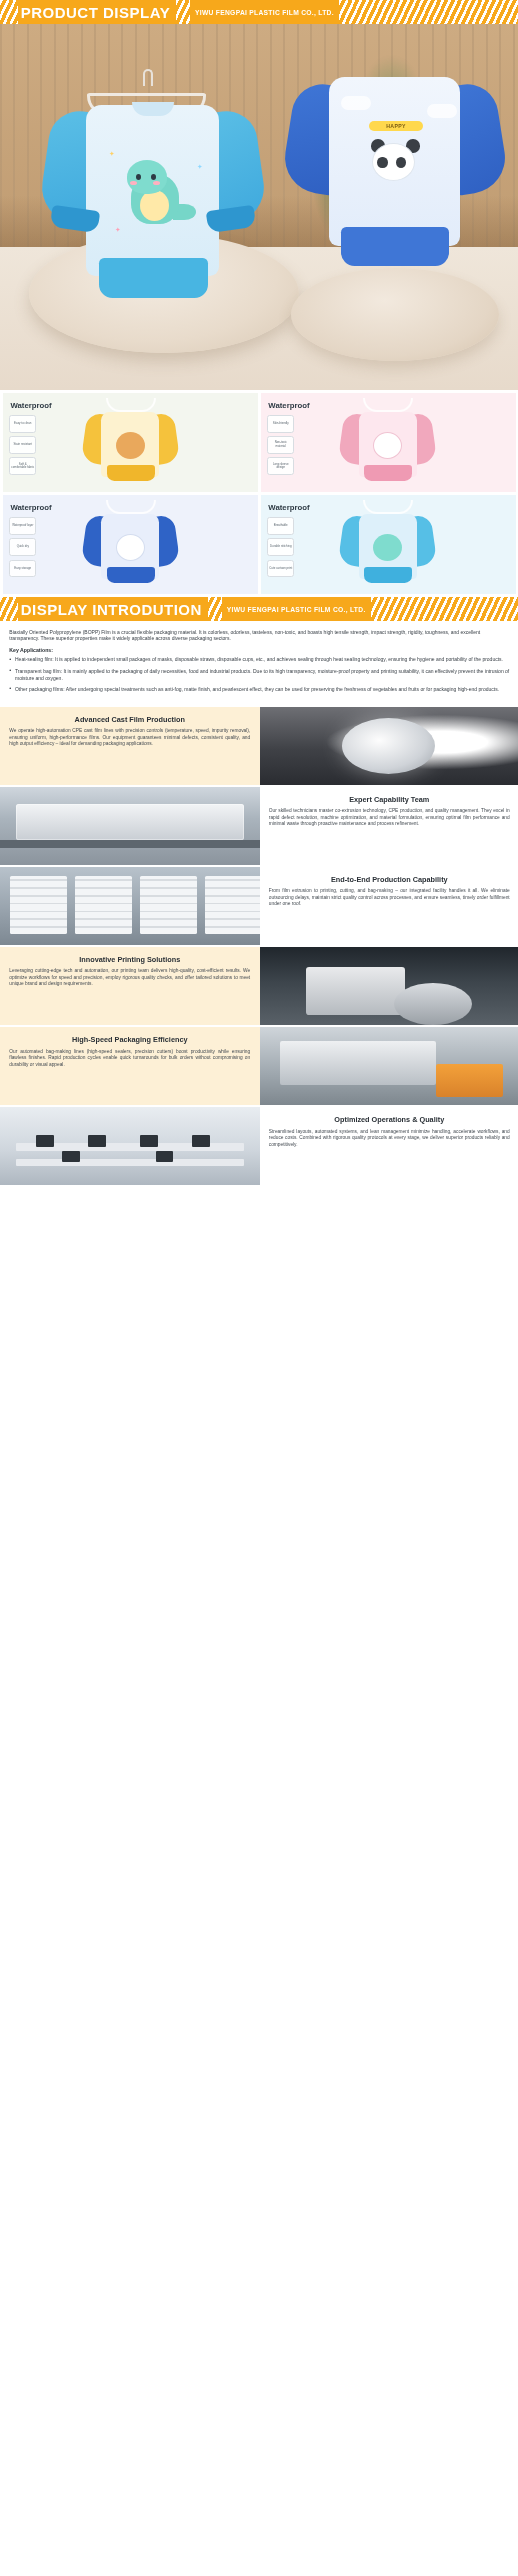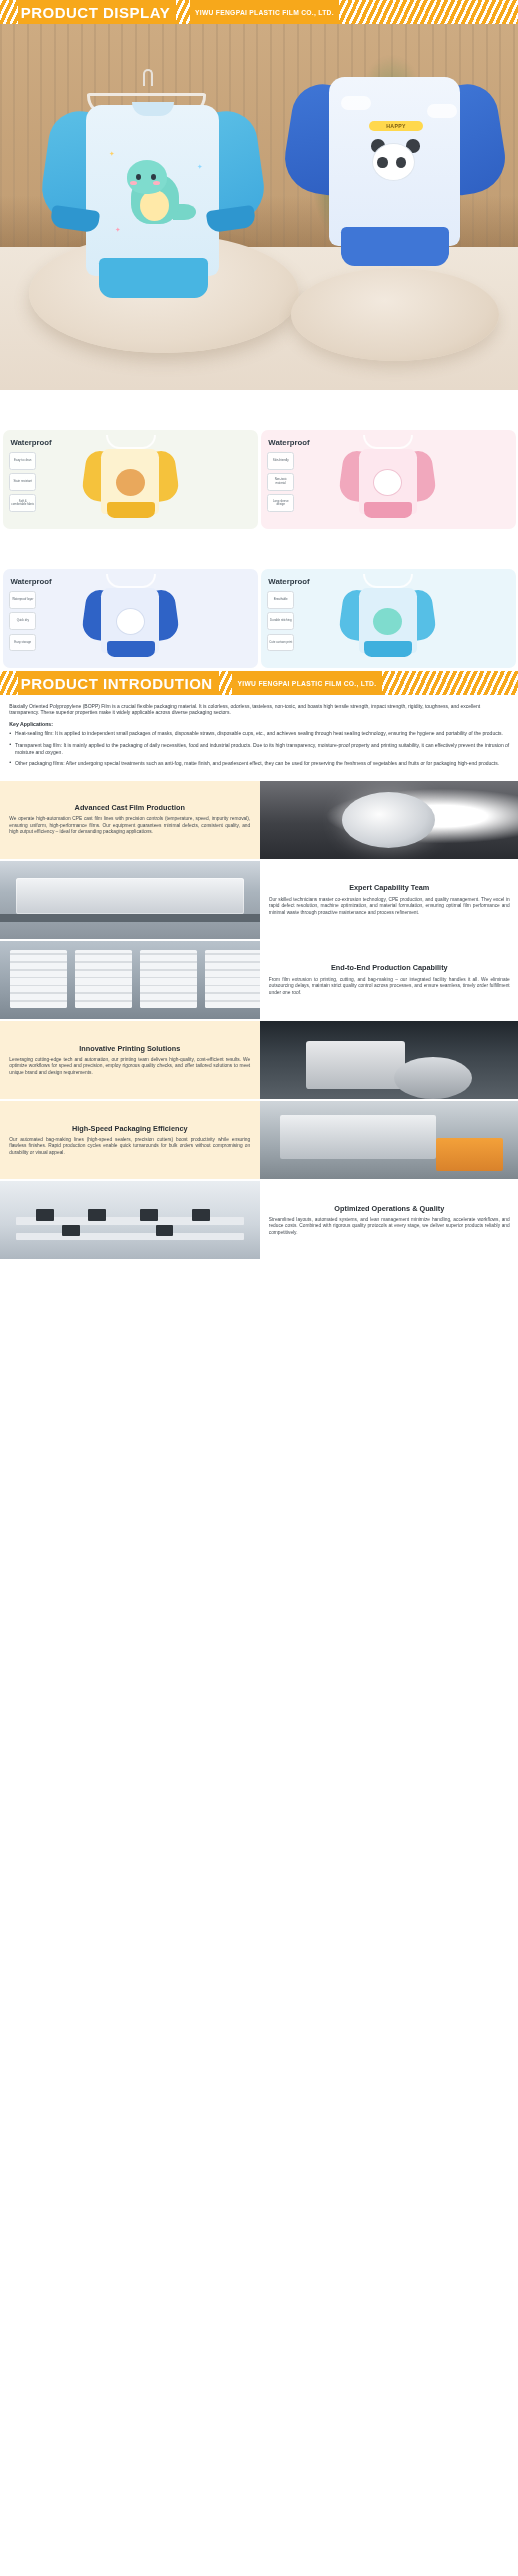--- a/index.html
+++ b/index.html
@@ -227,23 +227,22 @@
   .grid4 {
     display: grid;
     grid-template-columns: 1fr 1fr;
     gap: 3.1px;
     padding: 3.1px;
     background: #ffffff;
   }
   .cell {
     position: relative;
     height: 99px;
-    border-radius: 7px;
+    border-radius: 0;
     overflow: hidden;
-    margin-top: 37px;
   }
   .cell .wm-title {
     position: absolute; left: 7.3px; top: 8.3px;
     font-size: 7.8px; font-weight: bold; color: #2f3b45;
   }
   .cell .badges {
     position: absolute; left: 6.2px; top: 22px; width: 30px;
   }
   .cell .badge {
     width: 27px; height: 17.6px;
@@ -302,21 +301,21 @@
   .why { padding: 0 0 5.2px 0; }
   .wrow {
     display: flex;
     align-items: stretch;
     margin: 0 0 2.1px 0;
     min-height: 78px;
   }
   .wrow .txt {
     flex: 1 1 50%;
     padding: 8.3px 9.3px;
-    display: flex; flex-direction: column; justify-content: center;
+    display: flex; flex-direction: column; 
   }
   .wrow .txt h3 {
     margin: 0 0 4.2px 0;
     font-size: 7.3px;
     font-weight: bold;
     color: #2a3036;
     text-align: center;
   }
   .wrow .txt p {
     margin: 0;
@@ -545,21 +544,21 @@
         <div class="ms-sleeve-r" style="background:#56bfe6;"></div>
         <div class="ms-body" style="background:#ddf0fa;"></div>
         <div class="ms-face" style="background:#7fdcce;"></div>
         <div class="ms-pocket" style="background:#3fb0de;"></div>
       </div>
     </div>
   </div>
 
   <div class="sec-head">
     <div class="slash-left"></div>
-    <div class="title">PRODUCT INTRODUTION</div>
+    <div class="title">DISPLAY INTRODUTION</div>
     <div class="sep"></div>
     <div class="company">YIWU FENGPAI PLASTIC FILM CO., LTD.</div>
     <div class="tail"></div>
   </div>
 
   <div class="intro">
     <p>Biaxially Oriented Polypropylene (BOPP) Film is a crucial flexible packaging material.  It is colorless, odorless, tasteless, non-toxic, and boasts high tensile strength, impact strength, rigidity, toughness, and excellent transparency.  These superior properties make it widely applicable across diverse packaging sectors.</p>
     <div class="h">Key Applications:</div>
     <ul>
       <li>Heat-sealing film:  It is applied to independent small packages of masks, disposable straws, disposable cups, etc., and achieves sealing through heat sealing technology, ensuring the hygiene and portability of the products.</li>

